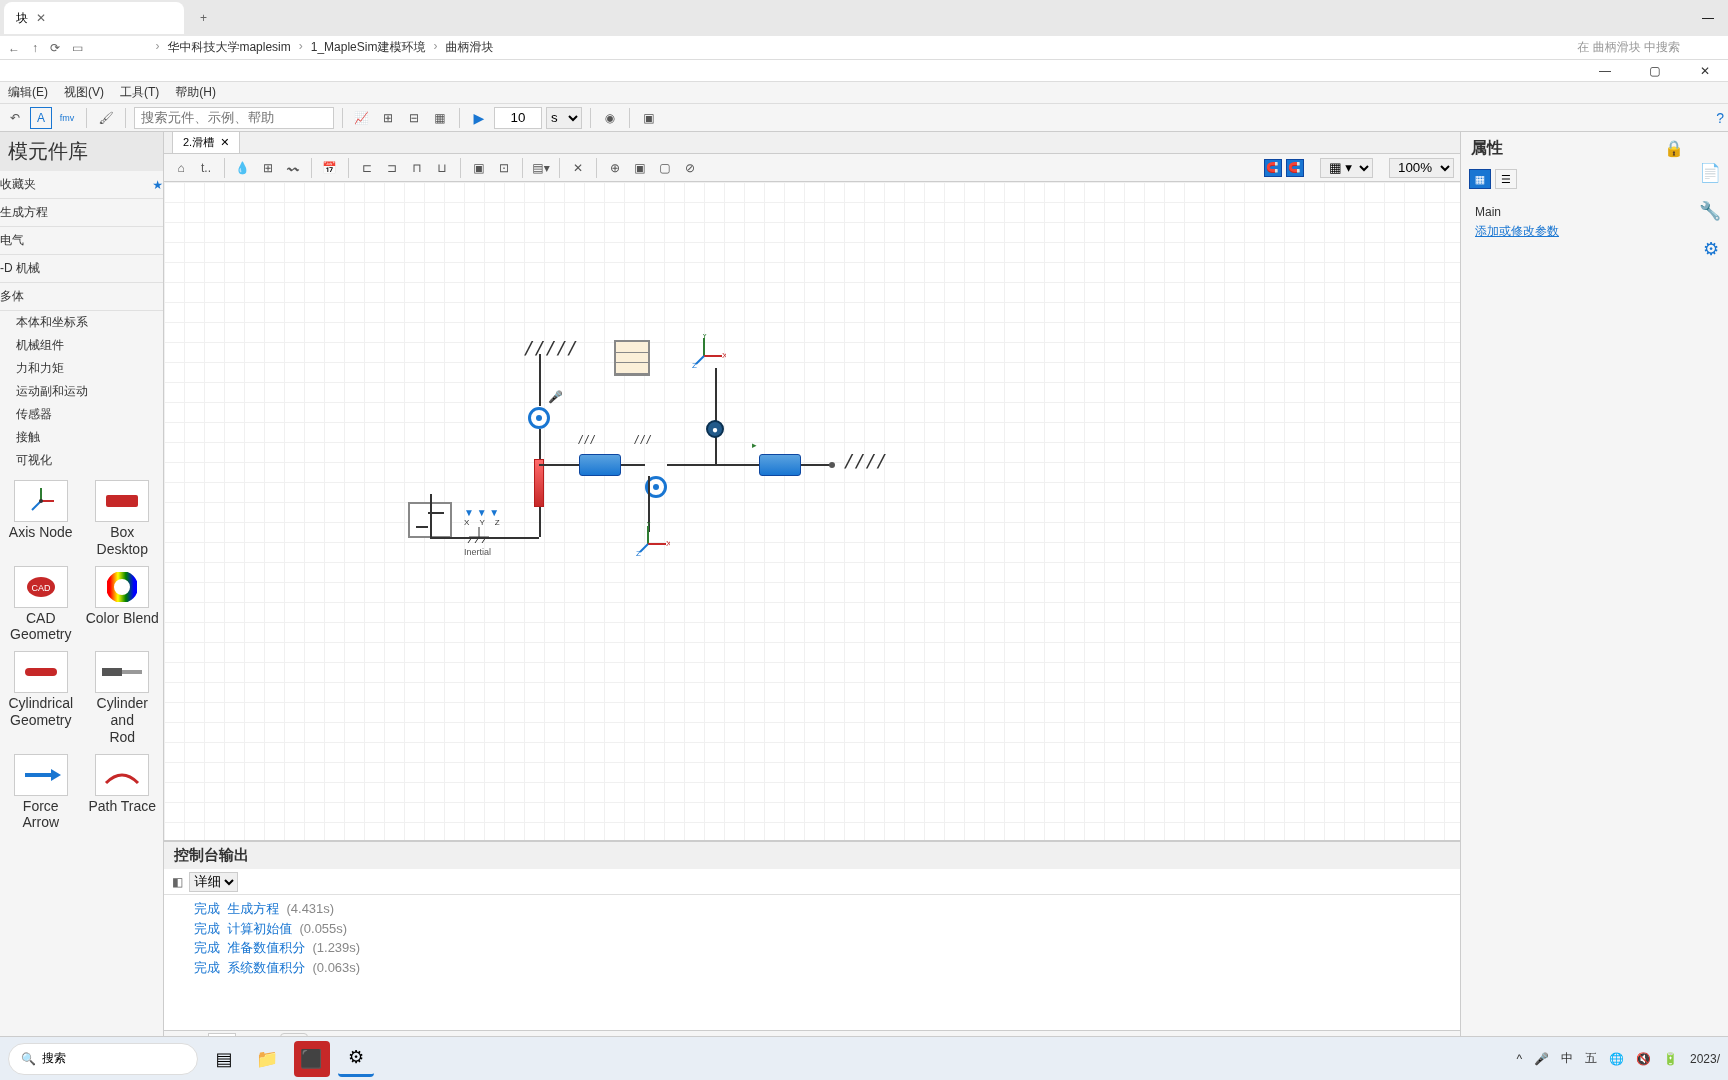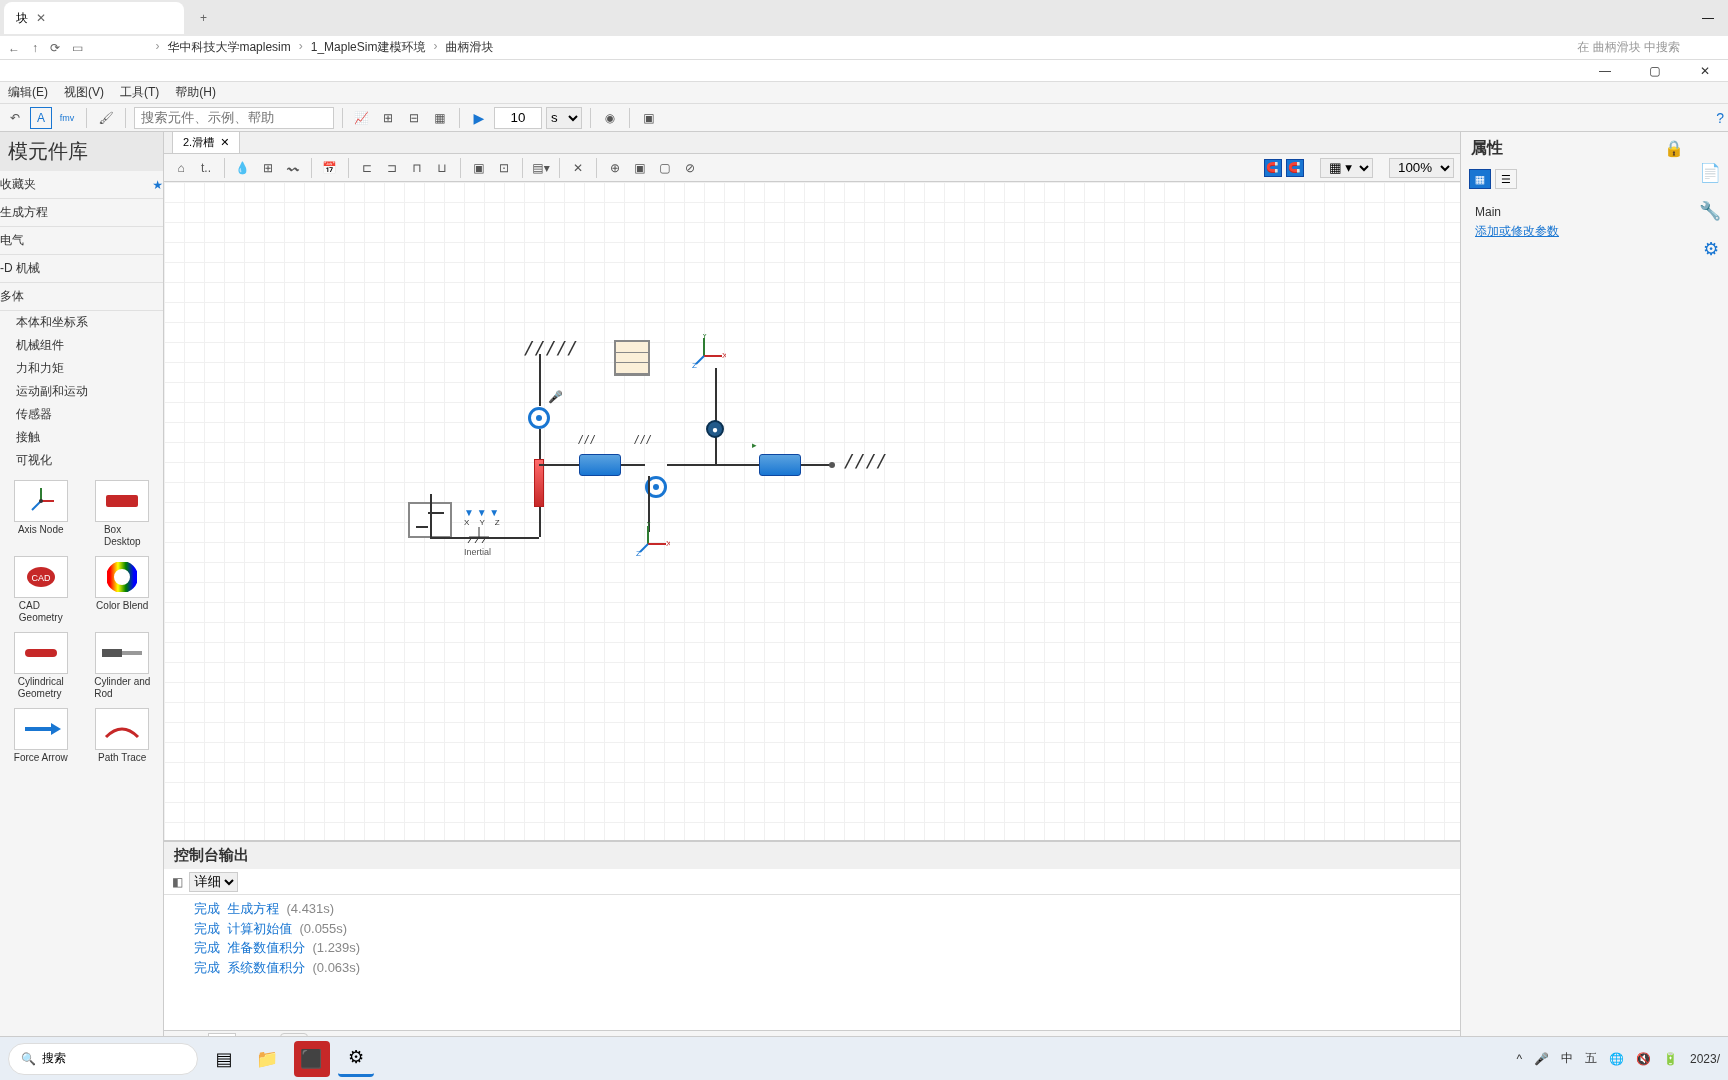--- a/index.html
+++ b/index.html
@@ -44,21 +44,21 @@
 
 .left-panel { width: 164px; background: #f5f5f5; display: flex; flex-direction: column; border-right: 1px solid #ccc; }
 .panel-title { font-size: 20px; font-weight: normal; padding: 6px 8px; background: #e8e8e8; color: #333; }
 .lib-item { padding: 5px 0; border-bottom: 1px solid #e0e0e0; display: flex; align-items: center; gap: 4px; color: #333; cursor: pointer; font-size: 12px; text-align: right; }
 .fav-star { margin-left: auto; color: #1976d2; }
 .tree-item { padding: 3px 8px 3px 16px; color: #333; cursor: pointer; font-size: 12px; }
 
 .component-grid { display: grid; grid-template-columns: 1fr 1fr; gap: 8px; padding: 8px 4px; }
 .comp-item { display: flex; flex-direction: column; align-items: center; gap: 2px; cursor: pointer; }
 .comp-icon { width: 54px; height: 42px; border: 1px solid #ccc; background: #fff; display: flex; align-items: center; justify-content: center; }
-.comp-label { font-size: 10px; text-align: left; color: #333; line-height: 1.2; }
+.comp-label { font-size: 14px; text-align: center; color: #333; line-height: 1.2; }
 
 
 .center-area { flex: 1; display: flex; flex-direction: column; background: #fff; }
 .doc-tabs { height: 22px; background: #f0f0f0; display: flex; align-items: flex-end; padding-left: 8px; border-bottom: 1px solid #ccc; }
 .doc-tab { padding: 3px 10px; background: #fff; border: 1px solid #ccc; border-bottom: none; font-size: 11px; display: flex; gap: 6px; align-items: center; }
 
 .canvas-toolbar { height: 28px; background: #f5f5f5; display: flex; align-items: center; padding: 0 6px; gap: 3px; border-bottom: 1px solid #ccc; }
 .zoom-box { margin-left: auto; display: flex; gap: 4px; align-items: center; }
 .zoom-select { height: 20px; border: 1px solid #ccc; padding: 0 4px; }
 .magnet-btn { width: 18px; height: 18px; background: #1976d2; color: #fff; display: flex; align-items: center; justify-content: center; font-size: 10px; border: 1px solid #0d47a1; }

